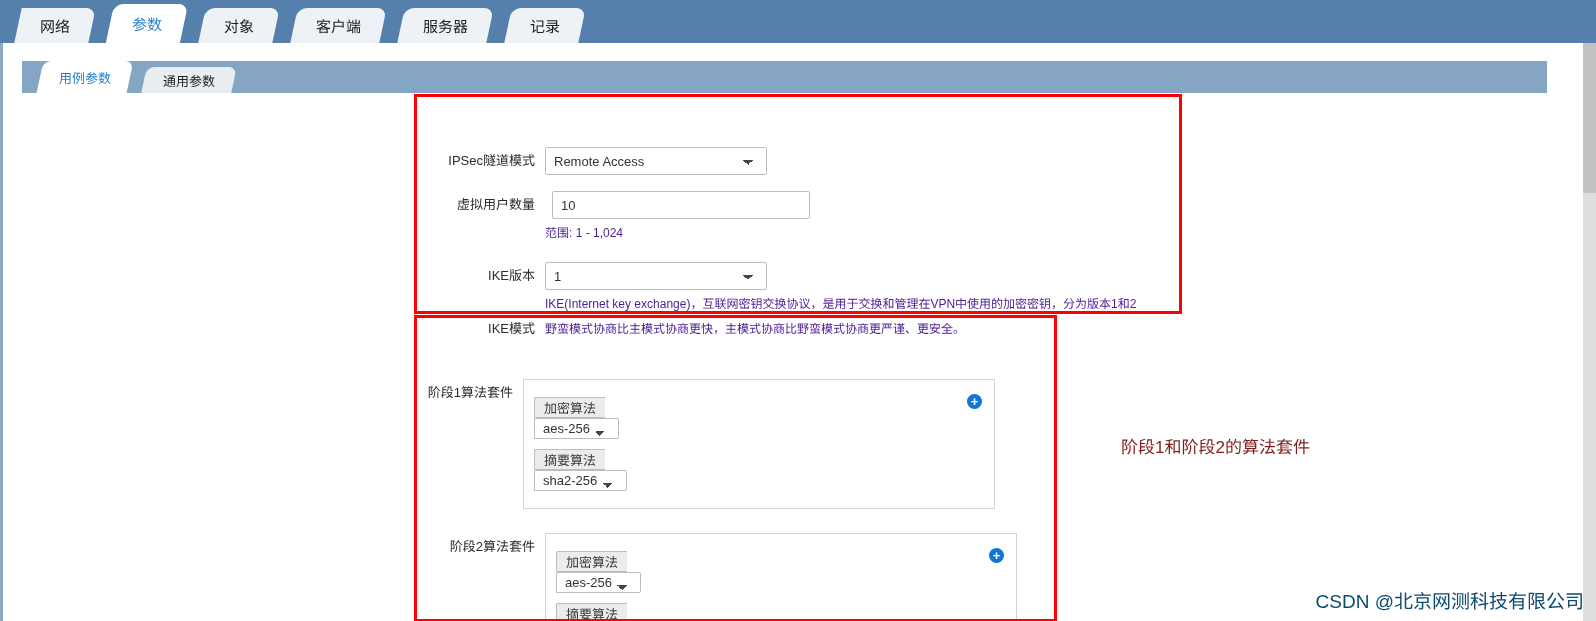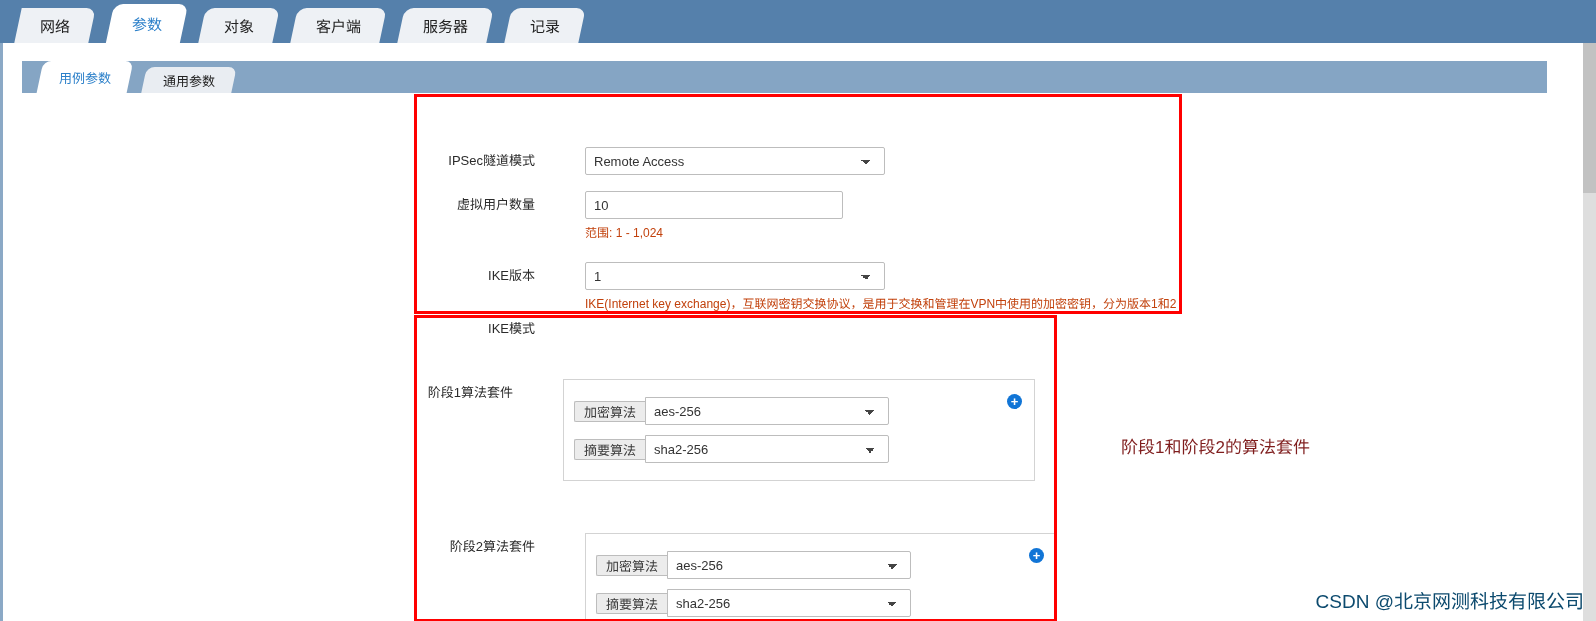--- a/index.html
+++ b/index.html
@@ -123,38 +123,37 @@
   .form-area {
     position: absolute;
     left: 0; top: 50px;
     width: 1583px;
     height: 528px;
   }
   .form-row {
     position: absolute;
     display: flex;
     align-items: flex-start;
-    gap: 40px;
   }
   .field-label {
     width: 140px;
     text-align: right;
     padding-right: 10px;
     font-size: 13px;
     color: #2b2b2b;
     line-height: 28px;
     box-sizing: border-box;
     white-space: nowrap;
   }
   .field-col {
     display: flex;
     flex-direction: column;
   }
   select.ctl, input.ctl {
-    width: 300px;
+    width: 222px;
     height: 28px;
     padding: 2px 8px;
     font-size: 13px;
     font-family: "Liberation Sans", "DejaVu Sans", sans-serif;
     color: #333333;
     background: #ffffff;
     border: 1px solid #bdbdbd;
     border-radius: 2px;
     box-sizing: border-box;
     outline: none;
@@ -166,24 +165,24 @@
     background-image:
       linear-gradient(45deg, transparent 50%, #444 50%),
       linear-gradient(135deg, #444 50%, transparent 50%);
     background-position:
       calc(100% - 18px) 12px,
       calc(100% - 13px) 12px;
     background-size: 5px 5px, 5px 5px;
     background-repeat: no-repeat;
     padding-right: 28px;
   }
-  input.ctl.wide { width: 258px; }
+  input.ctl.wide { width: 258px; margin-left: 7px; }
   .hint {
     font-size: 12px;
-    color: #c2410c;
+    color: #4c1d95;
     margin-top: 6px;
     line-height: 16px;
     white-space: nowrap;
   }
 
   
   .suite-box {
     position: relative;
     width: 472px;
     border: 1px solid #d3d3d3;
@@ -192,22 +191,23 @@
     padding: 12px 0 12px 0;
   }
   .suite-row {
     display: flex;
     align-items: center;
     margin: 0 0 0 10px;
     padding: 5px 0;
   }
   .ig {
     display: flex;
-    align-items: center;
+    align-items: flex-start;
     width: 315px;
+    flex-direction: column;
   }
   .ig-label {
     display: flex;
     align-items: center;
     justify-content: center;
     padding: 0 9px;
     font-size: 13px;
     color: #3a3a3a;
     background: #ececec;
     border: 1px solid #bdbdbd;
@@ -346,20 +346,21 @@
       <div class="field-label">IKE版本</div>
       <div class="field-col">
         <select class="ctl"><option value="1">1</option><option value="2">2</option></select>
         <div class="hint">IKE(Internet key exchange)，互联网密钥交换协议，是用于交换和管理在VPN中使用的加密密钥，分为版本1和2</div>
       </div>
     </div>
 
     <div class="form-row" style="left:402px; top:222px;">
       <div class="field-label">IKE模式</div>
       <div class="field-col">
+        <div class="hint">野蛮模式协商比主模式协商更快，主模式协商比野蛮模式协商更严谨、更安全。</div>
       </div>
     </div>
 
     <div class="form-row" style="left:380px; top:286px;">
       <div class="field-label">阶段1算法套件</div>
       <div class="suite-box" id="phase1-box">
         <div class="icon-circle plus add-btn">+</div>
       <div class="suite-row">
             <div class="ig">
               <div class="ig-label">加密算法</div>

